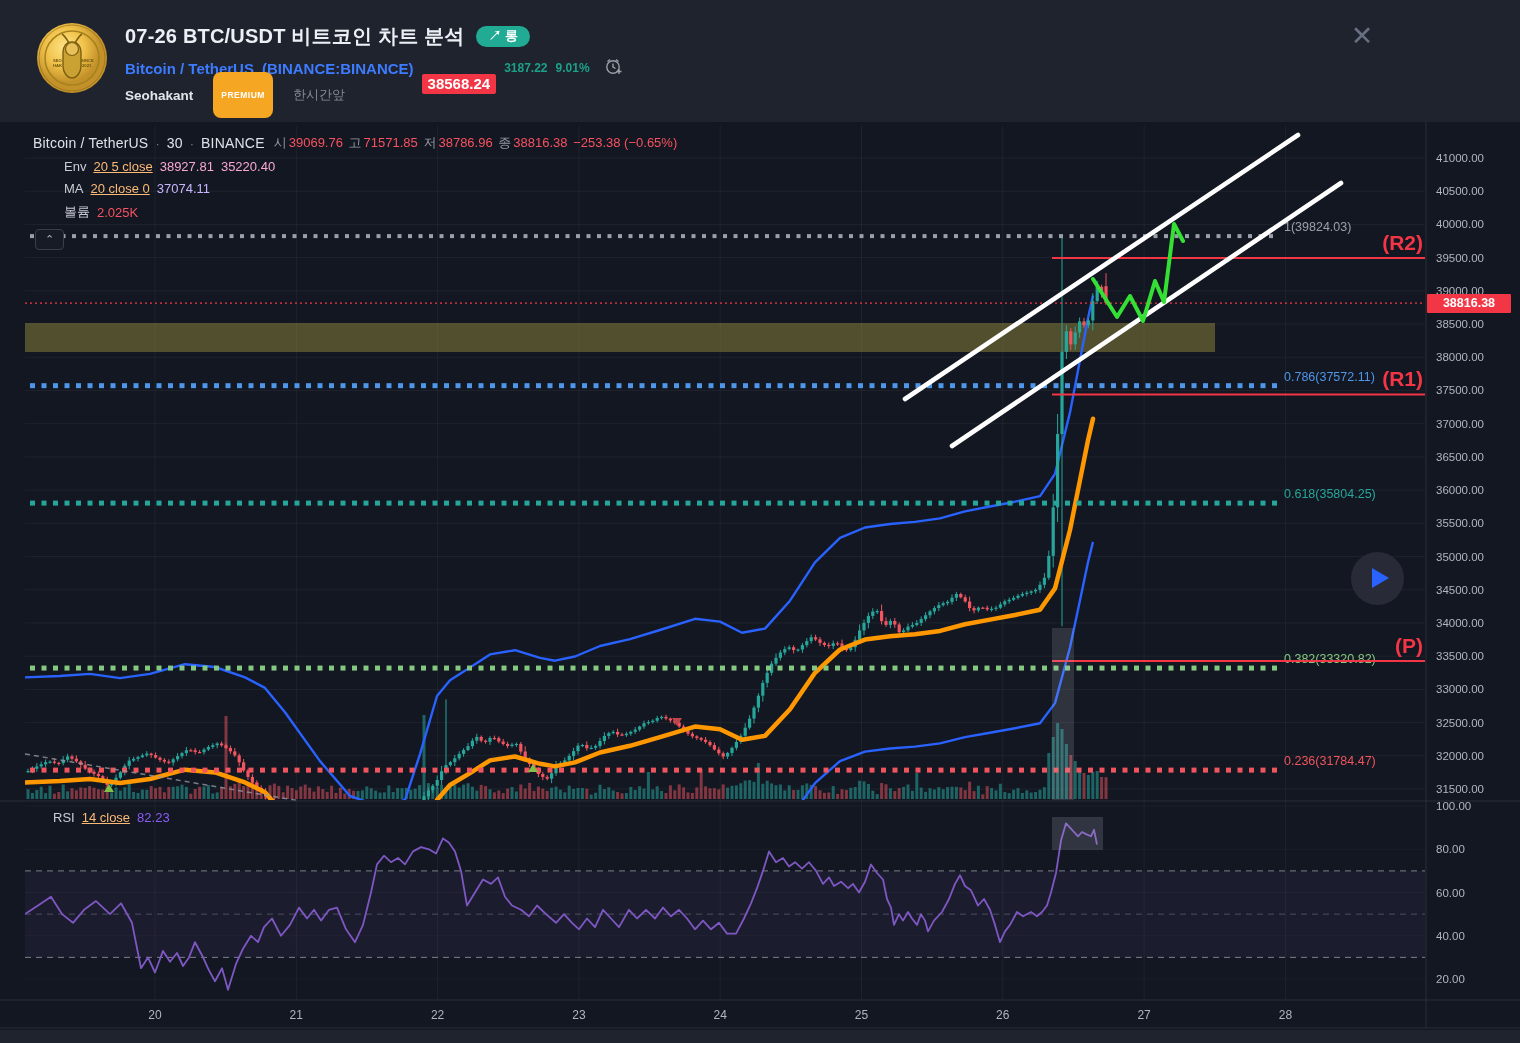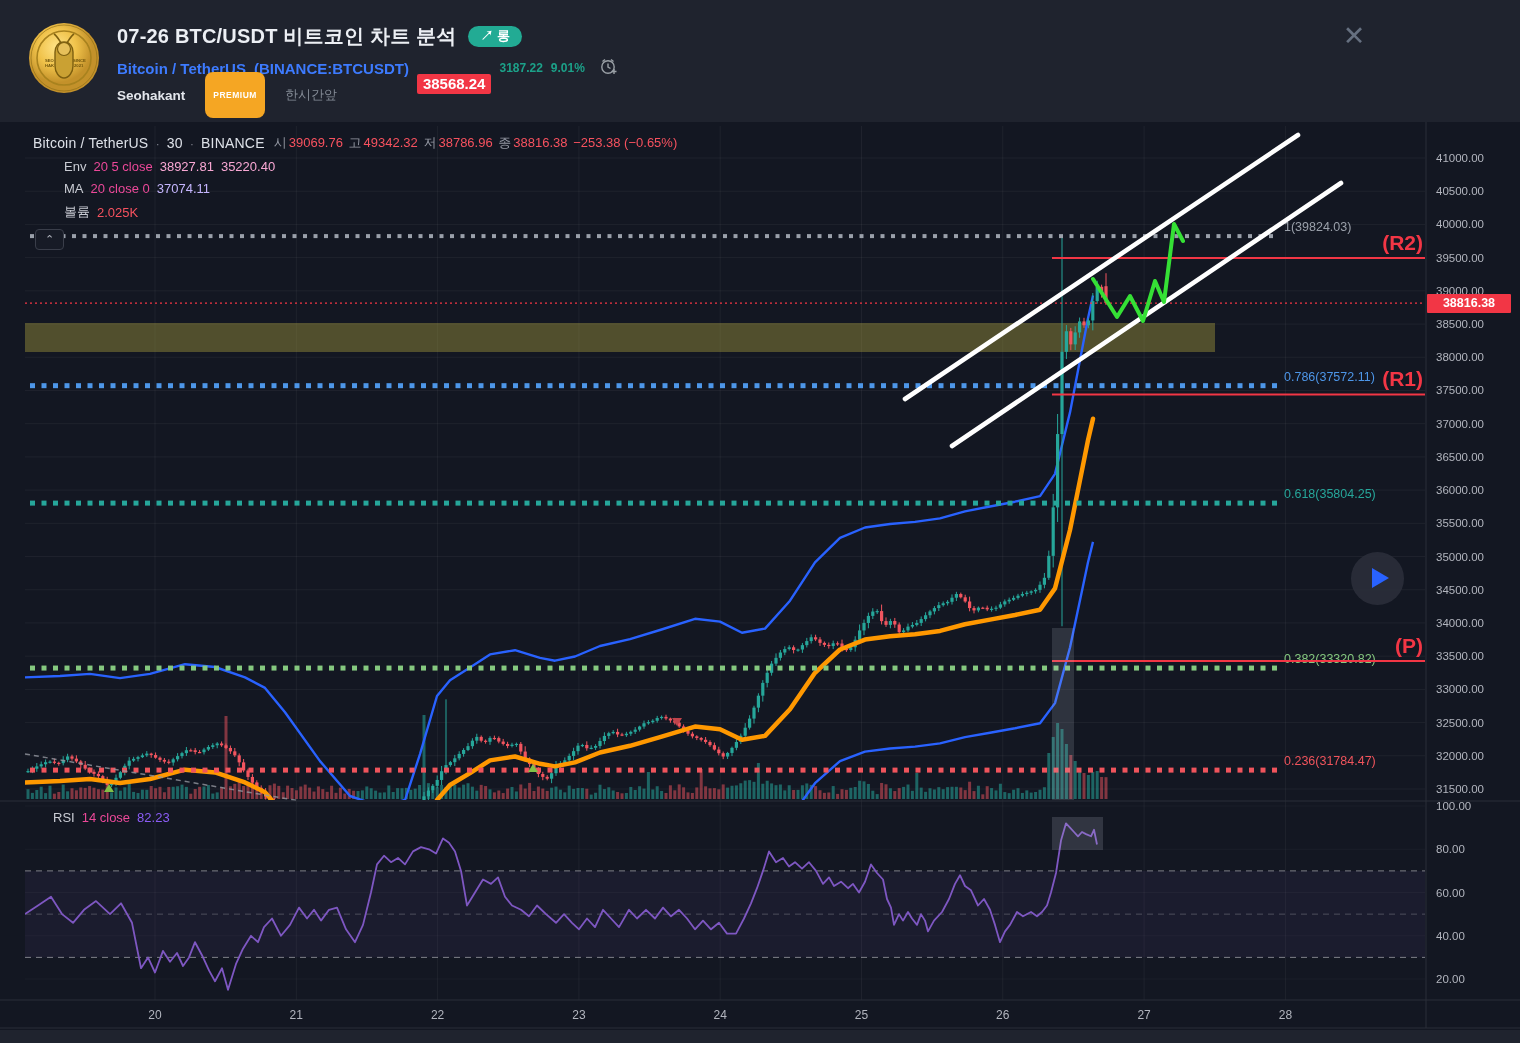--- a/index.html
+++ b/index.html
@@ -1,19 +1,19 @@
 <!DOCTYPE html>
 <html><head>
 <meta charset="utf-8">
 <style>
   html,body{margin:0;padding:0;width:1520px;height:1043px;background:#1e222d;overflow:hidden;
     font-family:"Liberation Sans",sans-serif;-webkit-font-smoothing:antialiased;}
   .page{position:relative;width:1520px;height:1043px;background:#1f232e;}
   
-  .hdr{position:absolute;left:4px;top:0;width:1393px;height:122px;background:#1f232e;z-index:30;}
+  .hdr{position:absolute;left:12px;top:0;width:1393px;height:122px;background:#1f232e;z-index:30;}
   .avatar{position:absolute;left:24px;top:22px;width:72px;height:72px;border-radius:50%;}
   .hdr-text{position:absolute;left:113px;top:22px;}
   .title-row{display:flex;align-items:center;gap:12px;height:28px;}
   .page-title{font-size:20px;font-weight:bold;color:#eceff4;letter-spacing:.2px;}
   .long-badge{background:#22ab94;color:#fff;font-size:13px;font-weight:bold;border-radius:12px;
     padding:3px 12px 4px 12px;line-height:14px;}
   .sym-row{display:flex;align-items:center;gap:8px;margin-top:7px;height:22px;}
   .sym-link{color:#3d7bff;font-weight:bold;font-size:15px;}
   .price-badge{background:#f23645;color:#fff;font-weight:bold;font-size:15px;padding:1px 6px 2px 6px;border-radius:2px;margin-top:32px;}
   .chg{color:#1ca189;font-weight:bold;font-size:12px;}
@@ -26,21 +26,21 @@
   .alarm{margin-left:6px;display:inline-block;}
   
   .widget{position:absolute;left:0;top:122px;width:1520px;height:908px;background:#131722;z-index:1;}
   svg.chart{position:absolute;left:0;top:0;z-index:5;}
   
   .legend{position:absolute;z-index:10;font-size:13px;color:#b2b5be;}
   .lg-row{display:flex;align-items:center;gap:7px;margin-bottom:7px;cursor:default;}
   .lg-title{font-size:14px;color:#dde1e8;font-weight:500;letter-spacing:.2px;}
   .lg-sep{color:#787b86;}
   .lg-name{color:#c9ccd4;margin-left:31px;}
-  .lg-par{color:#ec4899;}
+  .lg-par{color:#fdba74;text-decoration:underline;}
   .ohlc span{margin-left:2px;}
   .k{color:#9498a3;font-size:13px;}
   .v-red{color:#f7525f;font-size:13px;}
   .v-blue{color:#f9a8d4;}
   .v-orange{color:#c4b5fd;}
   .v-purple{color:#8b5cf6;}
   .collapse-btn{position:absolute;left:35px;top:229px;width:29px;height:21px;background:#171b26;
     border:1px solid #3a3e4a;border-radius:4px;color:#b2b5be;font-size:11px;line-height:19px;
     text-align:center;z-index:11;cursor:pointer;padding:0;}
   .play-btn{position:absolute;left:1351px;top:552px;width:53px;height:53px;border-radius:50%;
@@ -75,21 +75,21 @@
       <text x="45" y="40" font-size="4.2" fill="#6f540c" font-weight="bold">SINCE</text>
       <text x="46" y="45" font-size="4.2" fill="#6f540c" font-weight="bold">2021</text>
     </svg>
     <div class="hdr-text">
       <div class="title-row">
         <span class="page-title">07-26 BTC/USDT 비트코인 차트 분석</span>
         <span class="long-badge">↗ 롱</span>
       </div>
       <div class="sym-row">
         <span class="sym-link">Bitcoin / TetherUS</span>
-        <span class="sym-link">(BINANCE:BTCUSDT)</span>
+        <span class="sym-link">(BINANCE:BINANCE)</span>
         <span class="price-badge">38568.24</span>
         <span class="chg">3187.22</span>
         <span class="chg">9.01%</span>
         <span class="alarm">
           <svg width="19" height="19" viewBox="0 0 19 19">
             <circle cx="9" cy="10" r="6.2" fill="none" stroke="#9aa0a6" stroke-width="1.4"></circle>
             <path d="M9 6.5 V10 L11.5 11.5" stroke="#9aa0a6" stroke-width="1.4" fill="none"></path>
             <path d="M3.5 4.5 L6 2.5 M14.5 4.5 L12 2.5" stroke="#9aa0a6" stroke-width="1.4"></path>
             <path d="M15 12 v5 M12.5 14.5 h5" stroke="#9aa0a6" stroke-width="1.4"></path>
           </svg>
@@ -1537,21 +1537,21 @@
 
   <div class="legend" style="left:33px;top:134px;">
     <div class="lg-row">
       <span class="lg-title">Bitcoin / TetherUS</span>
       <span class="lg-sep">·</span>
       <span class="lg-title">30</span>
       <span class="lg-sep">·</span>
       <span class="lg-title">BINANCE</span>
       <span class="ohlc">
         <span class="k">시</span><span class="v-red">39069.76</span>
-        <span class="k">고</span><span class="v-red">49342.32</span>
+        <span class="k">고</span><span class="v-red">71571.85</span>
         <span class="k">저</span><span class="v-red">38786.96</span>
         <span class="k">종</span><span class="v-red">38816.38</span>
         <span class="v-red">−253.38 (−0.65%)</span>
       </span>
     </div>
     <div class="lg-row">
       <span class="lg-name">Env</span>
       <span class="lg-par">20 5 close</span>
       <span class="v-blue">38927.81</span>
       <span class="v-blue">35220.40</span>

